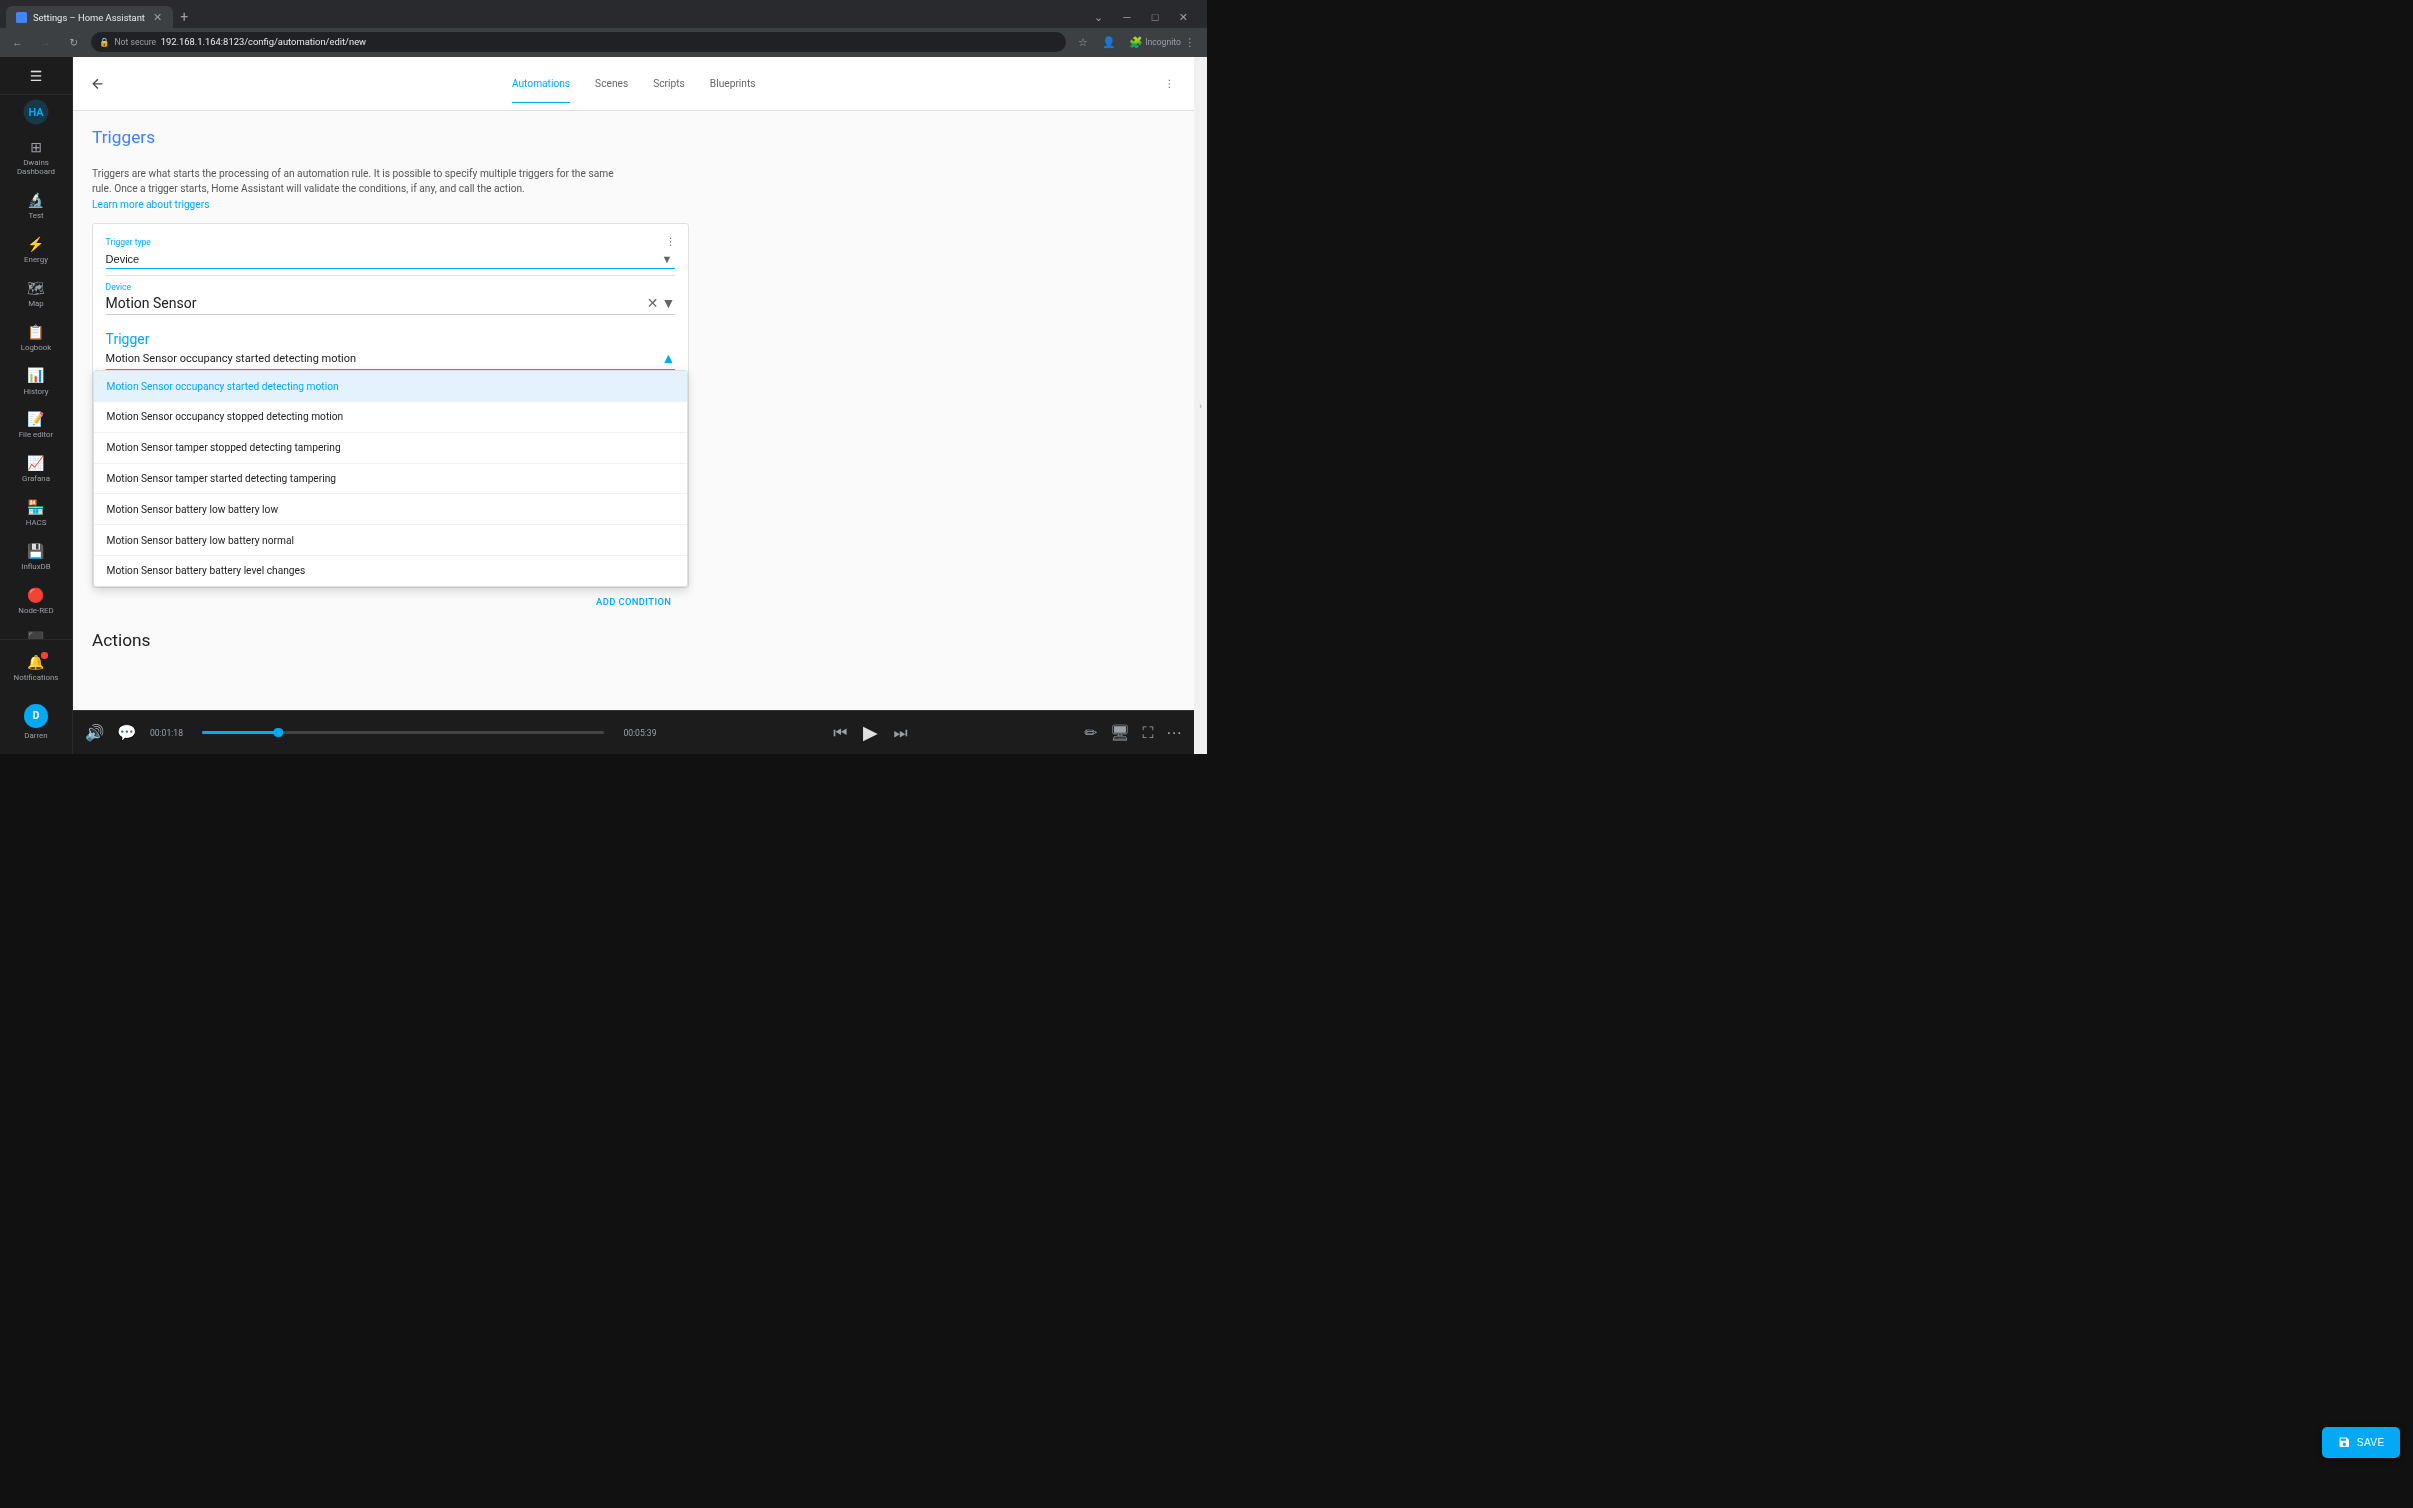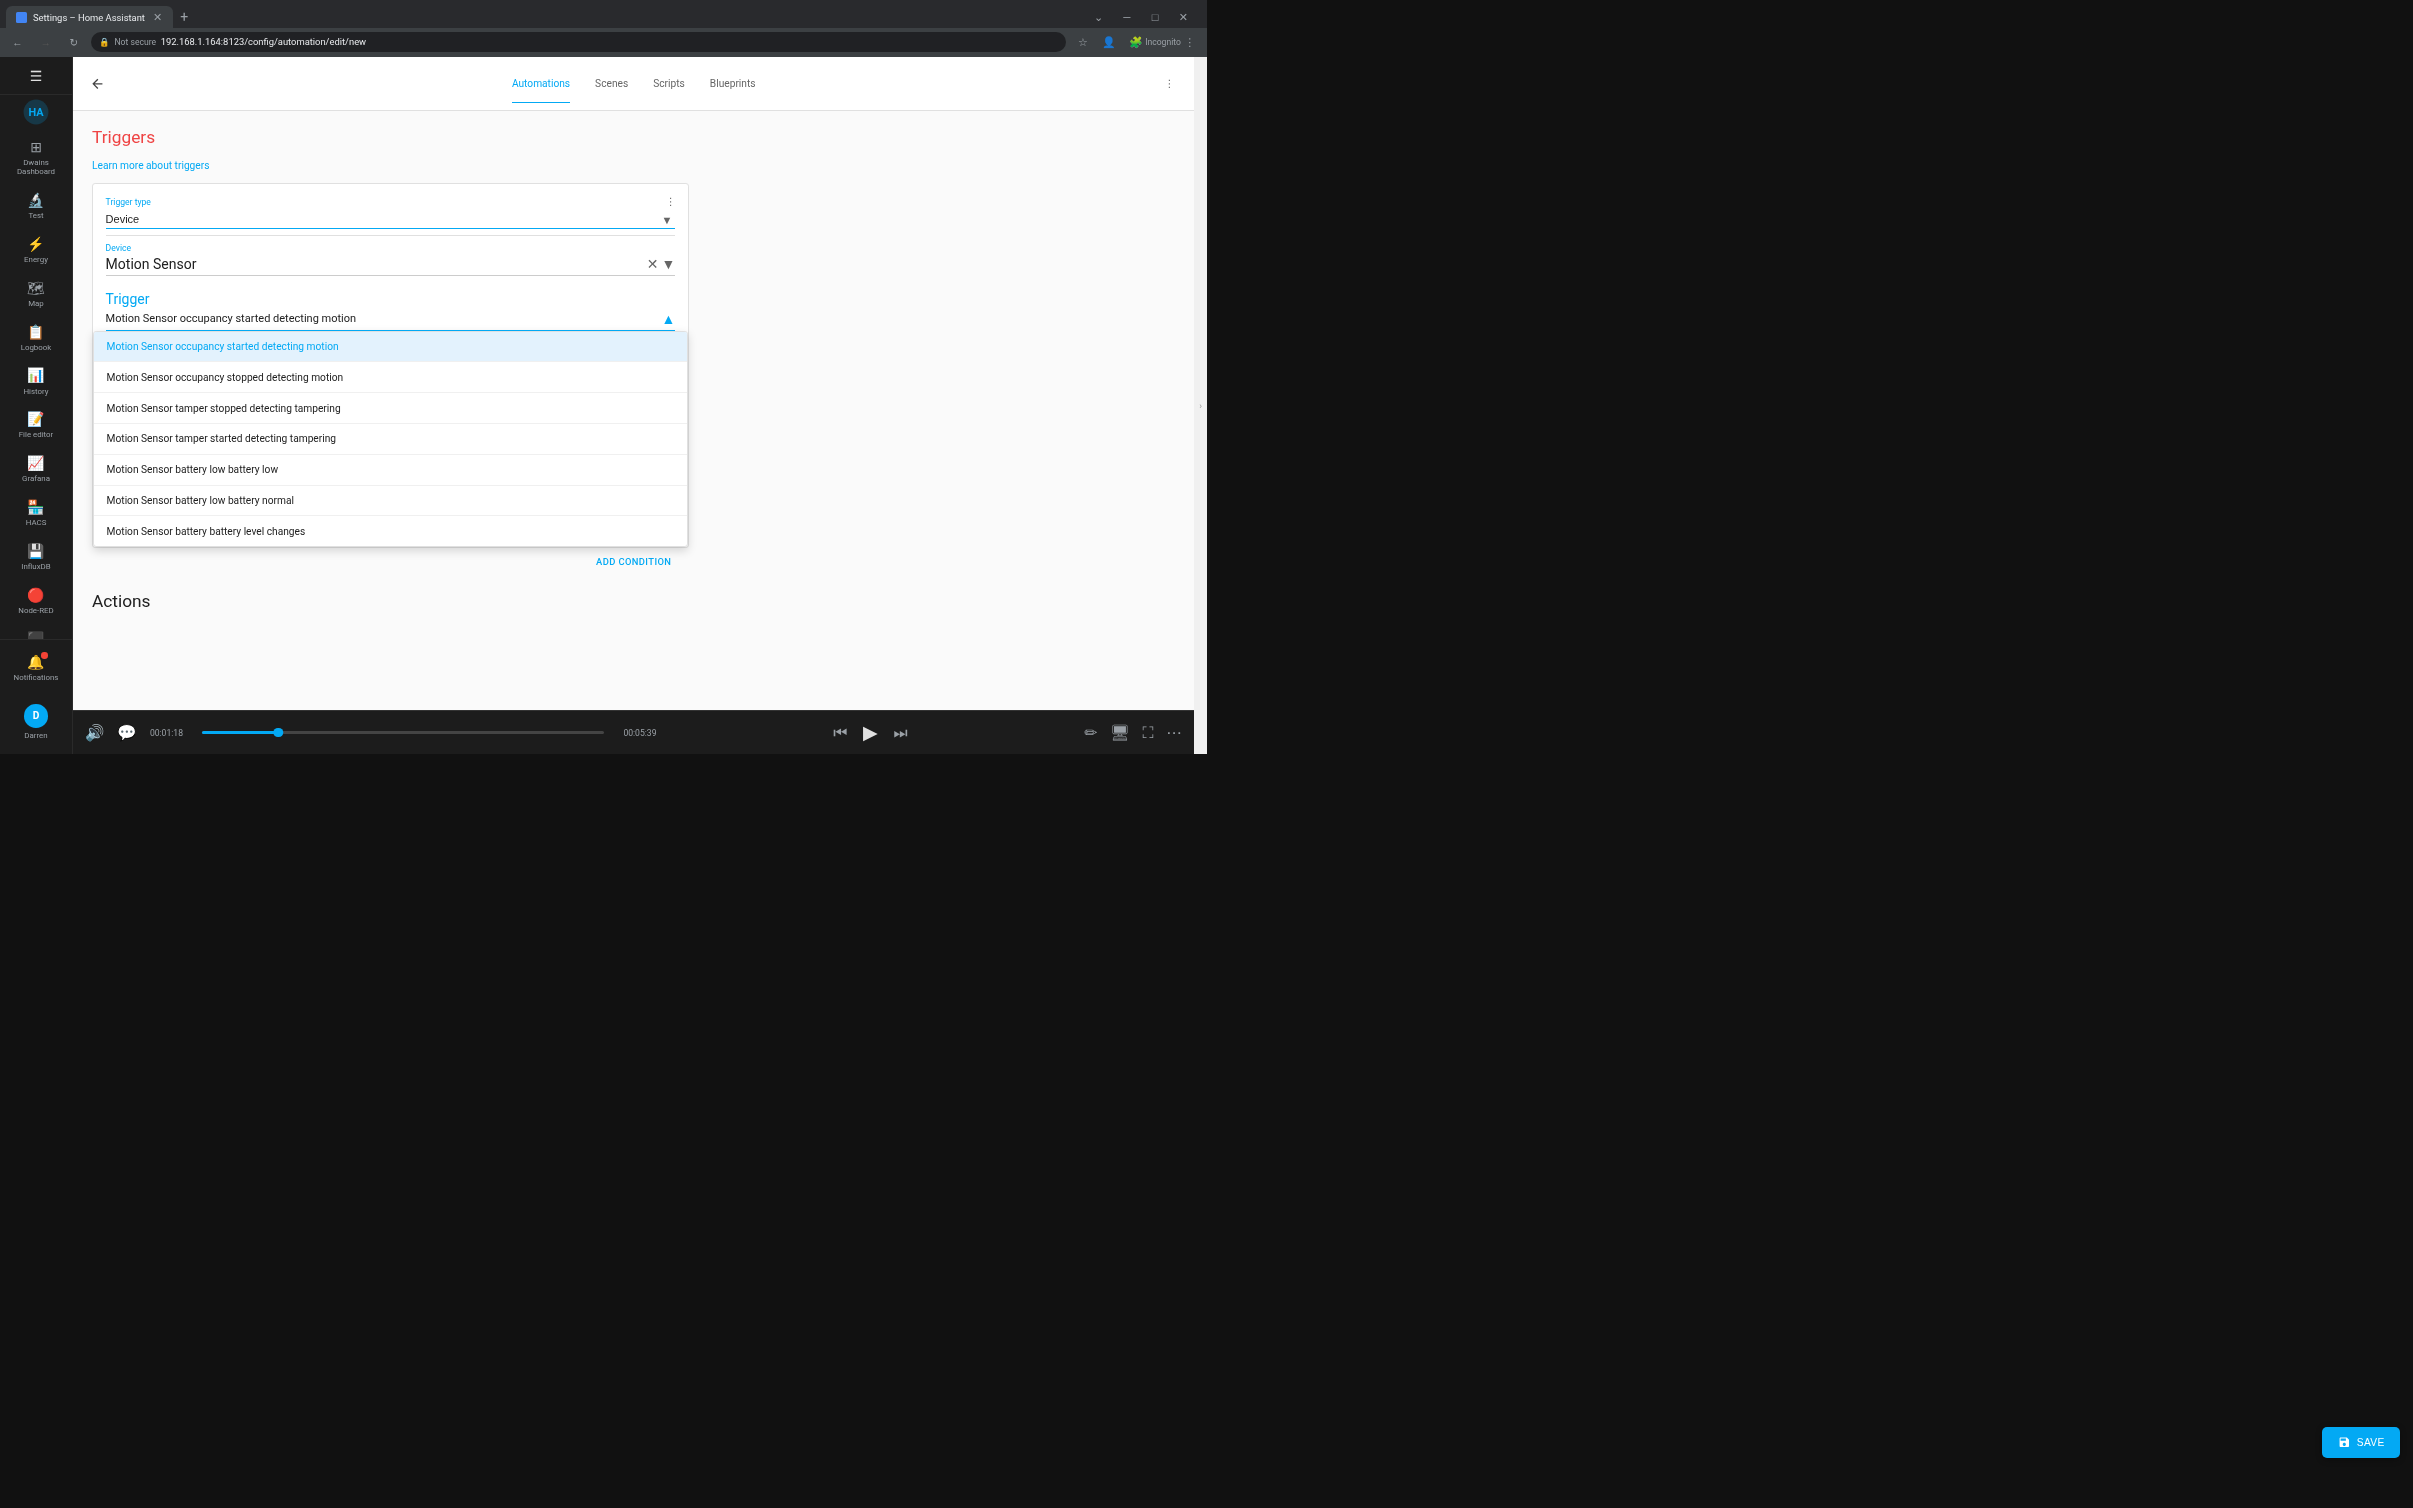--- a/index.html
+++ b/index.html
@@ -42,21 +42,21 @@
     .back-btn { width: 25px; height: 25px; display: flex; align-items: center; justify-content: center; cursor: pointer; color: #444; border-radius: 50%; }
     .nav-tabs { display: flex; align-items: center; flex: 1; justify-content: center; gap: 25px; }
     .nav-tab { color: #666; font-size: 10.2px; cursor: pointer; padding: 3.1px 0; border-bottom: 1.6px solid transparent; height: 38px; display: flex; align-items: center; }
     .nav-tab.active { color: #03a9f4; border-bottom: 1.6px solid #03a9f4; }
     .more-btn { width: 25px; height: 25px; display: flex; align-items: center; justify-content: center; cursor: pointer; color: #666; border-radius: 50%; }
 
     
     .content { flex: 1; overflow-y: auto; padding: 15.7px 19px; position: relative; background: #fafafa; }
 
     
-    .page-title { font-size: 17.3px; color: #ef4444; margin-bottom: 13px; font-weight: 400; }
+    .page-title { font-size: 17.3px; color: #3b82f6; margin-bottom: 19px; font-weight: 400; }
 
     
     .description { font-size: 10.2px; color: #555; line-height: 1.5; margin-bottom: 3.1px; max-width: 534px; }
     .learn-link { color: #03a9f4; text-decoration: none; font-size: 10.2px; }
 
     
     .trigger-card { background: #fff; border: 0.8px solid #e0e0e0; border-radius: 3.1px; margin-top: 12.6px; max-width: 597px; position: relative; }
     .card-menu-btn { position: absolute; top: 6.3px; right: 6.3px; width: 22px; height: 22px; display: flex; align-items: center; justify-content: center; cursor: pointer; color: #666; border-radius: 50%; }
 
     
@@ -252,20 +252,21 @@
         <div class="nav-tab">
           <span>Blueprints</span>
         </div>
       </div>
       <div class="more-btn">⋮</div>
     </div>
 
     <div class="content">
       <h1 class="page-title">Triggers</h1>
 
+      <p class="description">Triggers are what starts the processing of an automation rule. It is possible to specify multiple triggers for the same rule. Once a trigger starts, Home Assistant will validate the conditions, if any, and call the action.</p>
       <a class="learn-link" href="#">Learn more about triggers</a>
 
       
       <div class="trigger-card">
         <div class="card-menu-btn">⋮</div>
 
         <div class="form-field">
           <div class="field-label">Trigger type</div>
           <div class="select-wrapper">
             <select class="field-select">

